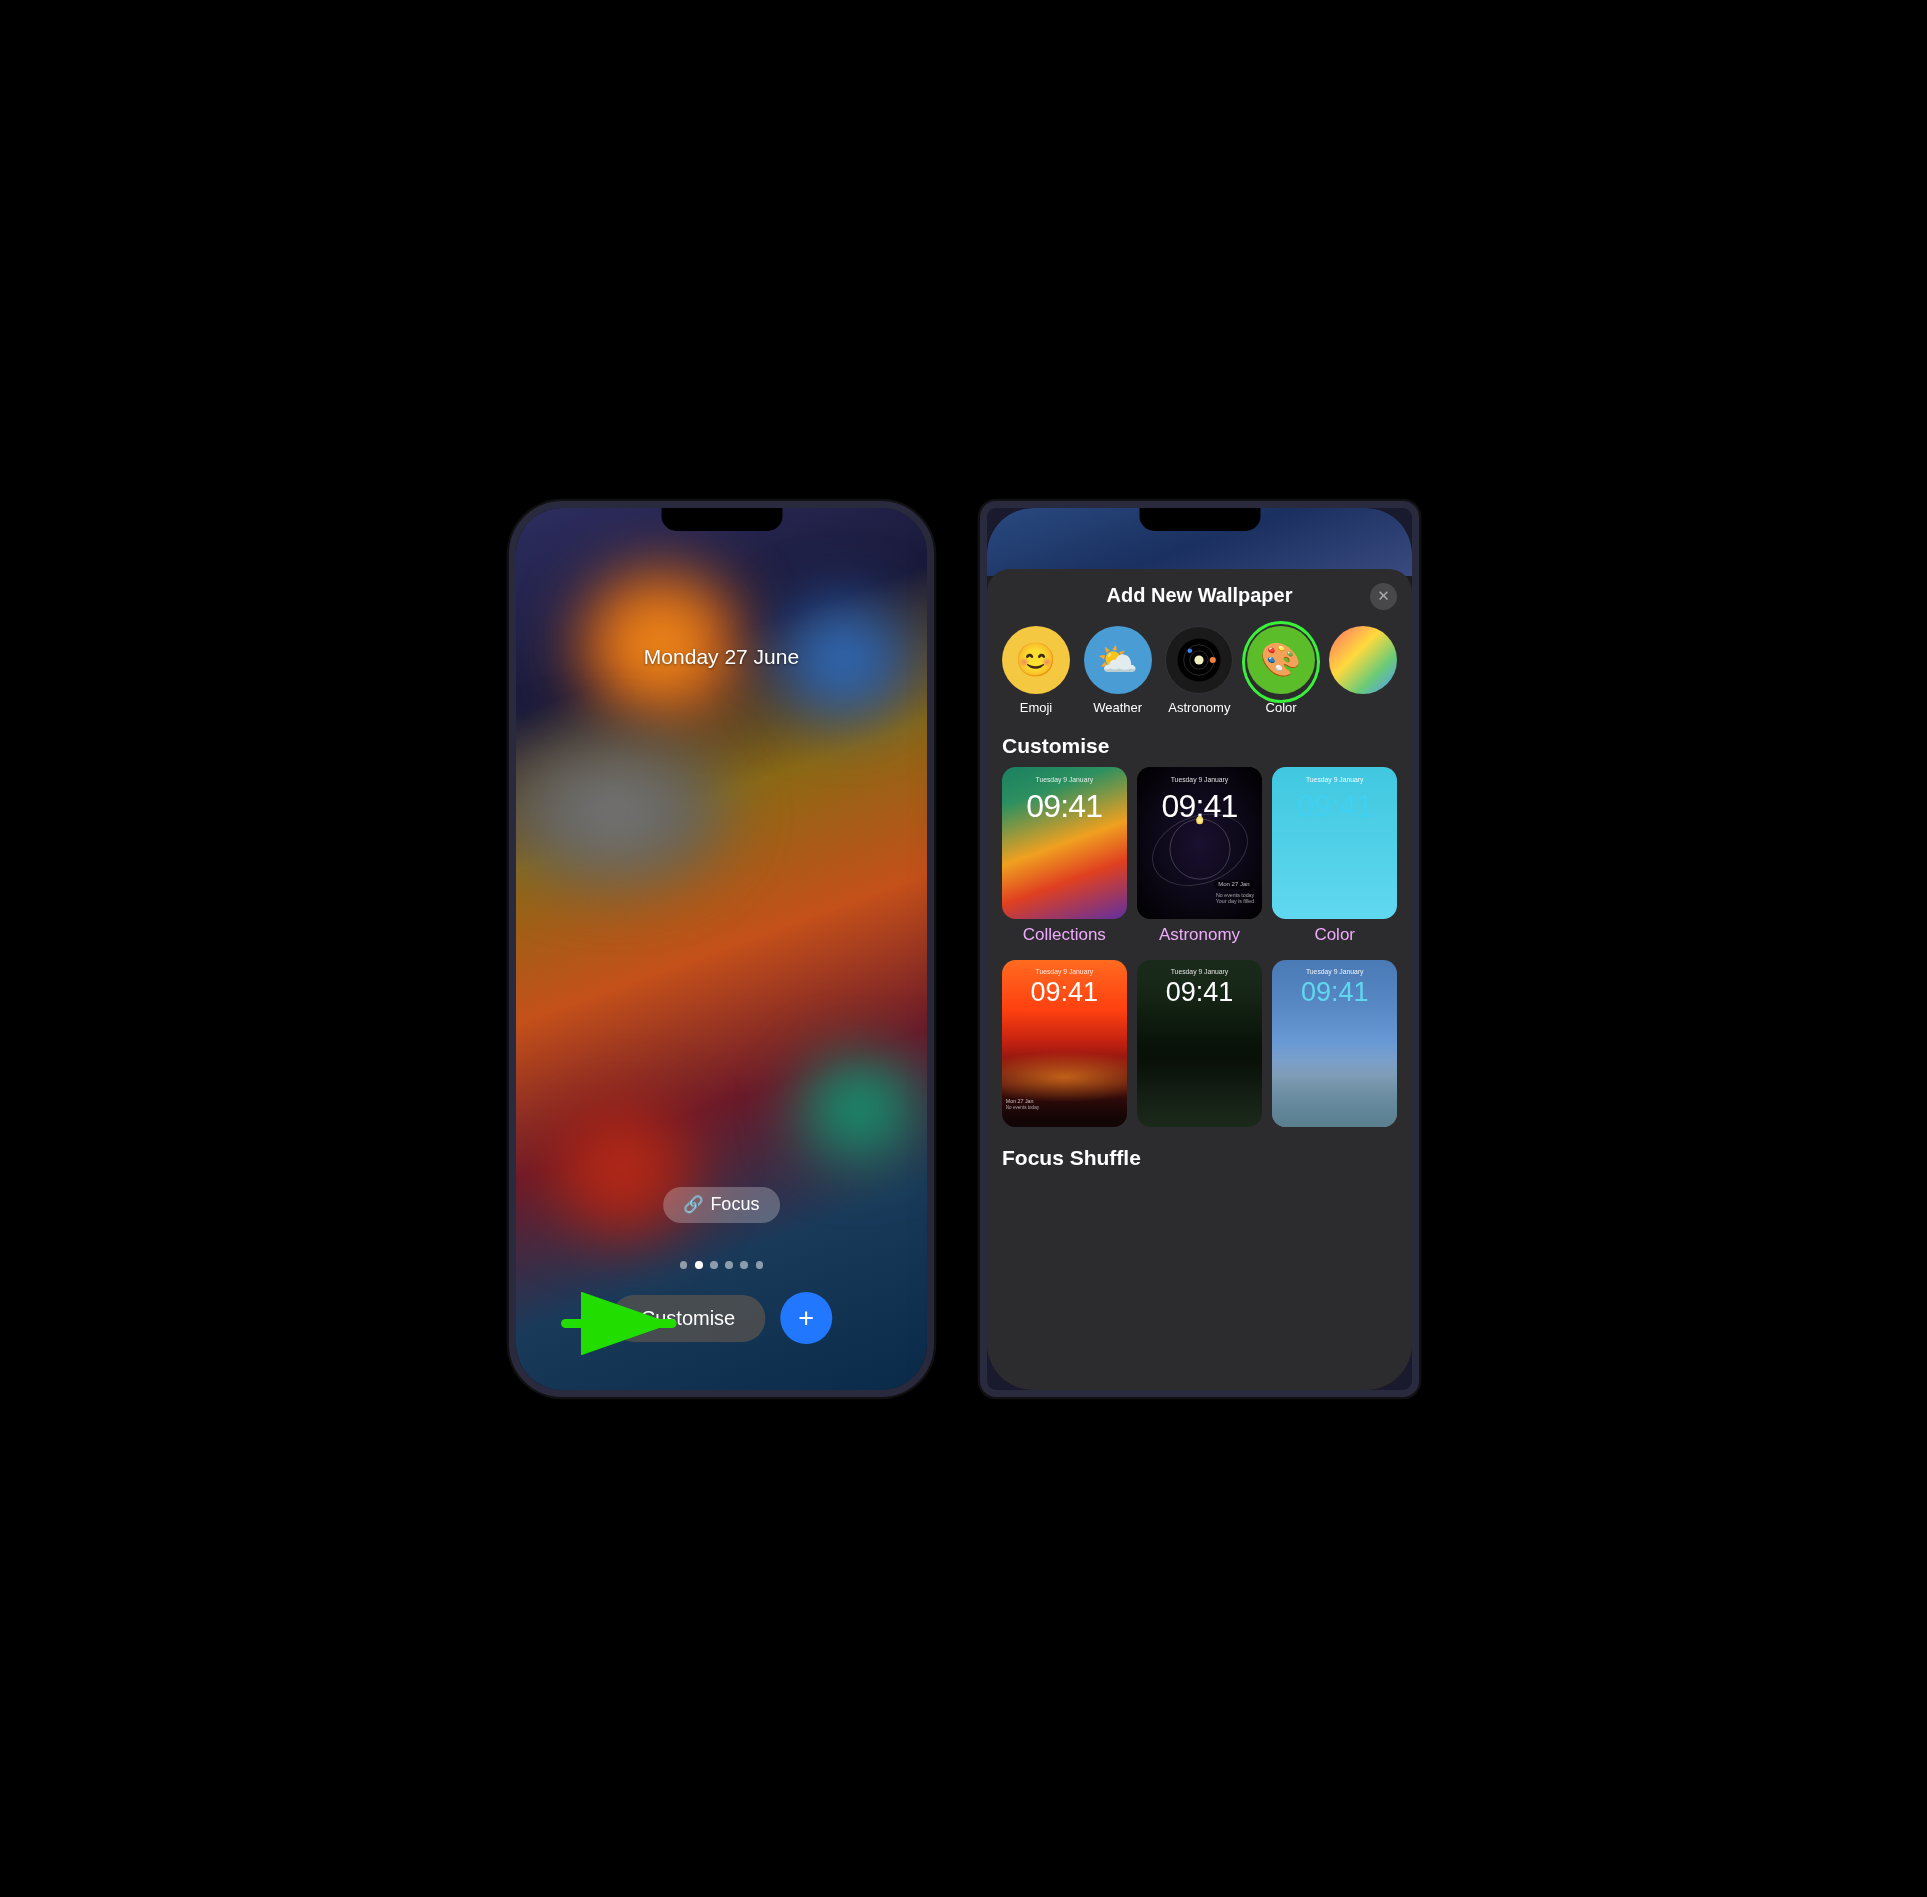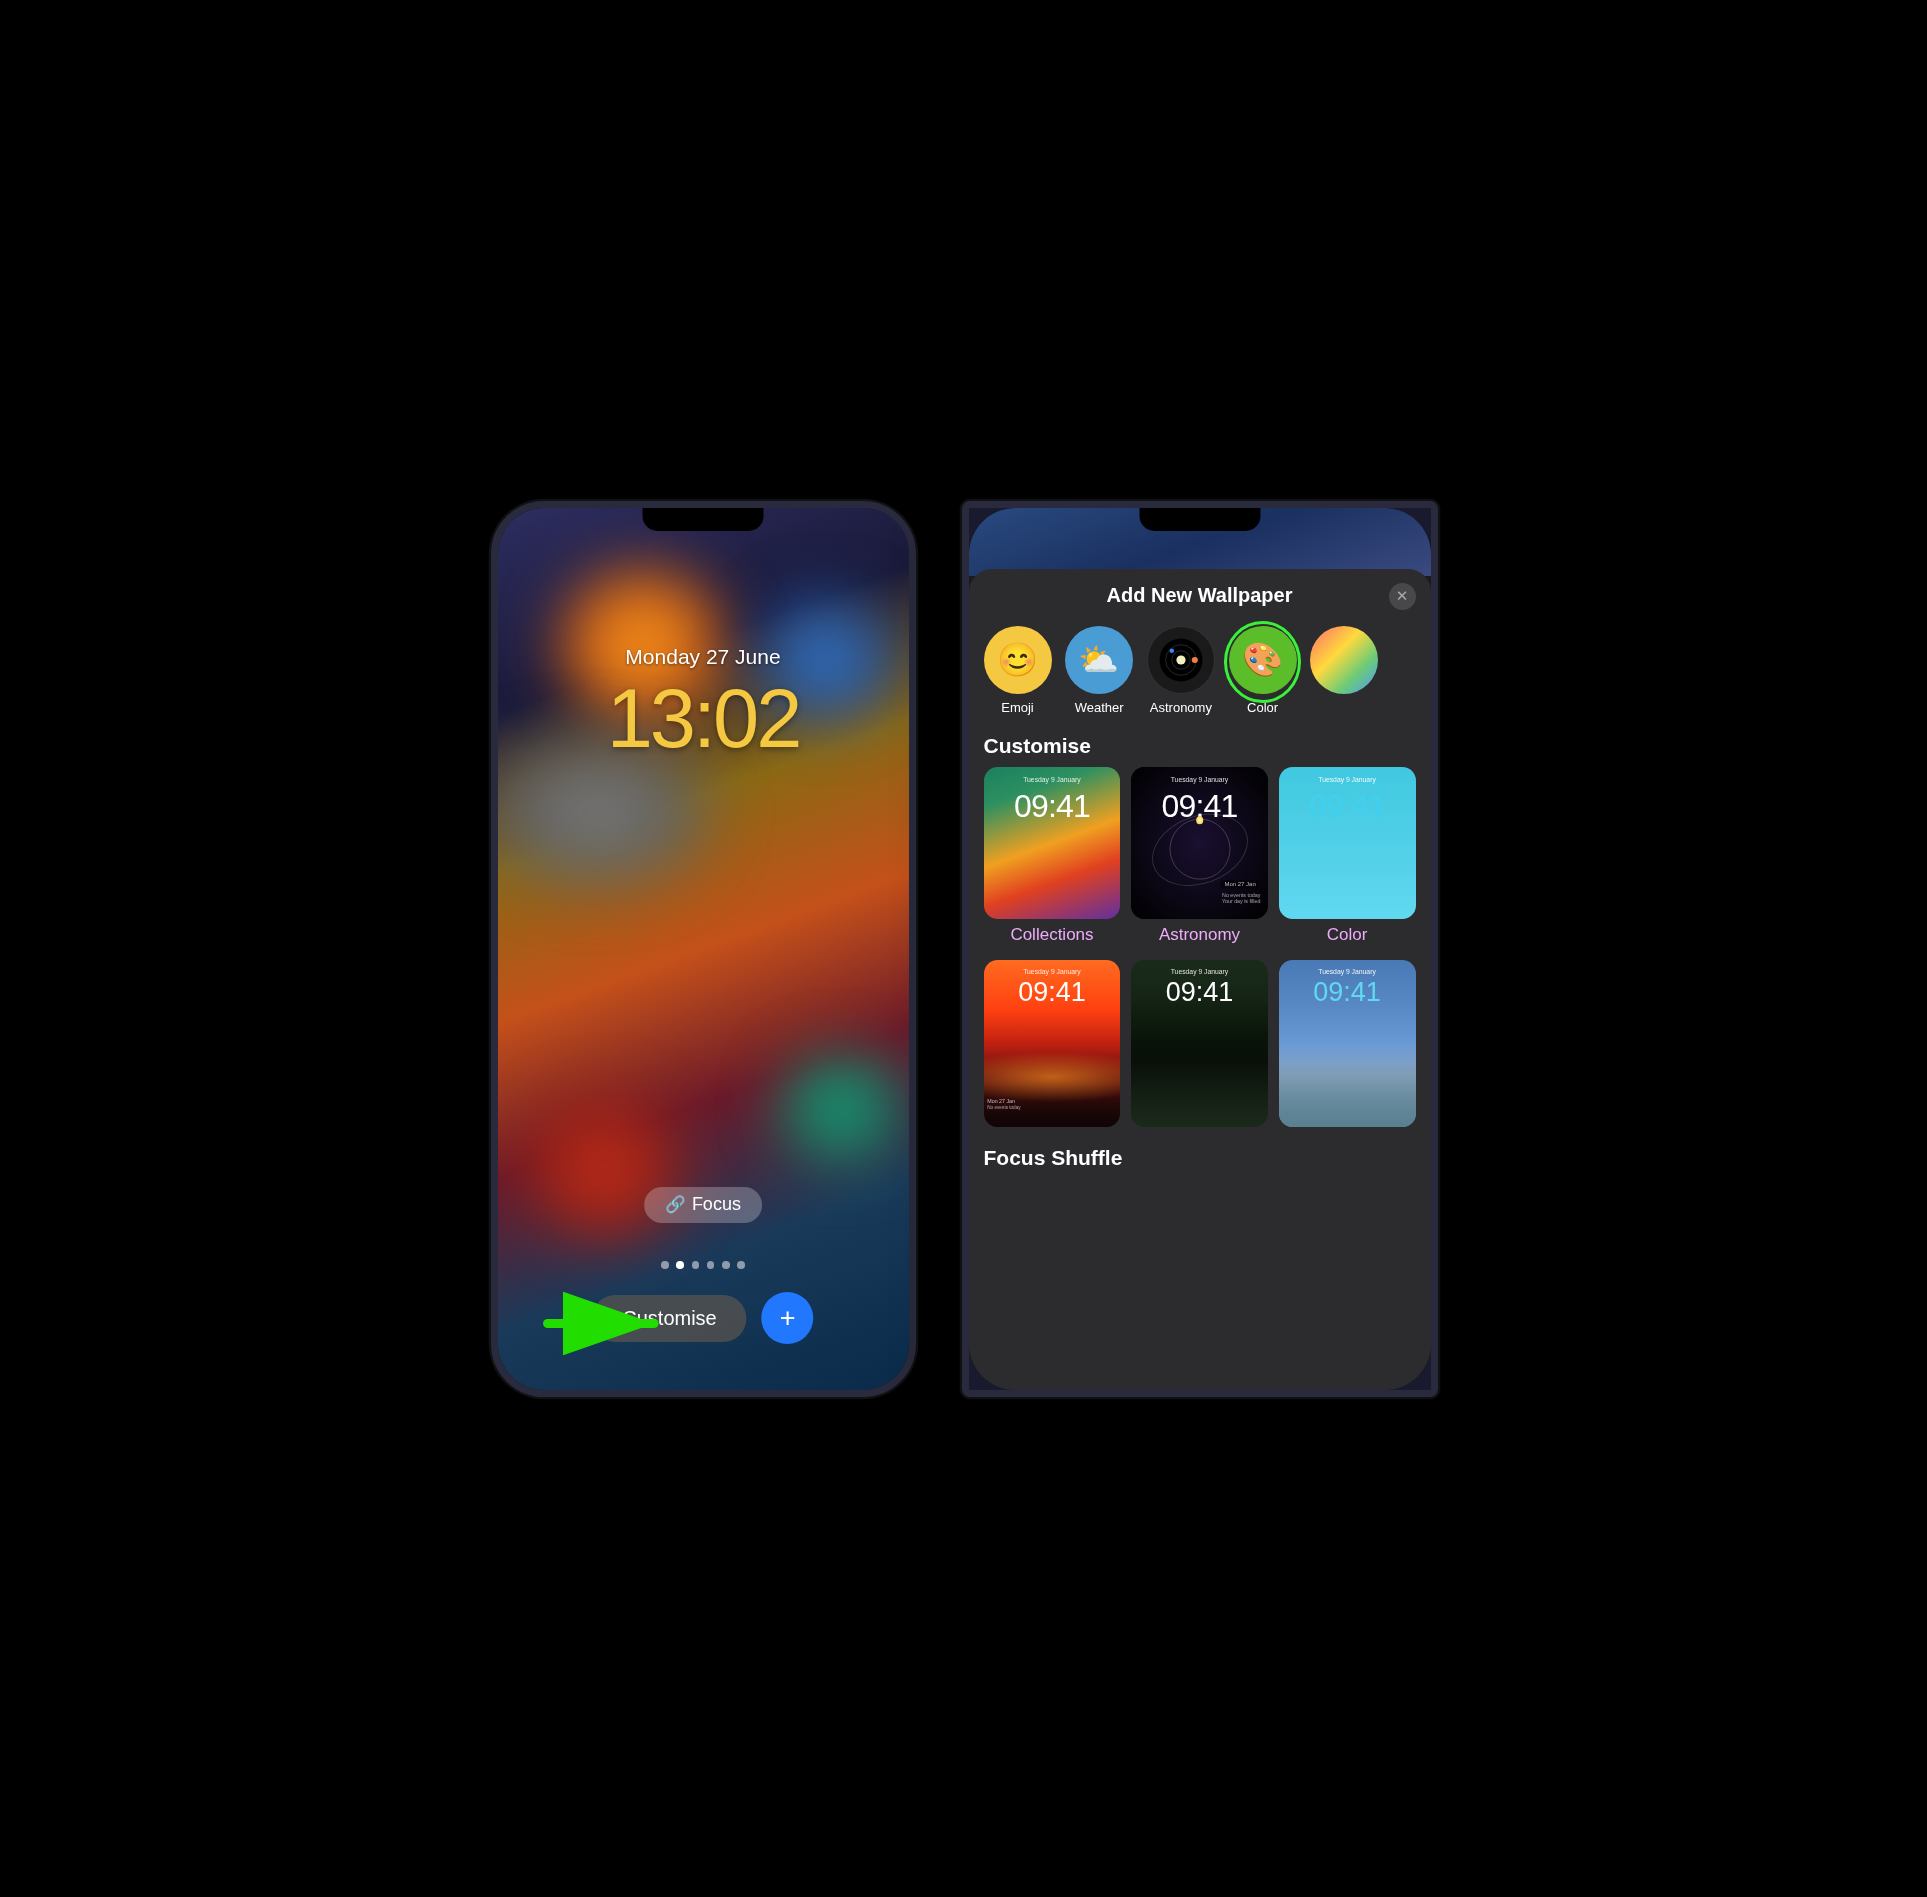--- a/index.html
+++ b/index.html
@@ -208,24 +208,24 @@
       left: -10px;
       top: 258px;
       width: 4.6px;
       height: 61px;
       background: #2a2a3e;
       border-radius: 2.3px;
     }
 
     
     .phone-right {
-      width: 476px;
+      width: 439px;
       height: 896px;
       background: #1a1a2e;
-      border-radius: 8px;
+      border-radius: 16px;
       position: relative;
       border: 7.6px solid #2a2a3e;
       box-shadow: 0 0 0 2.3px #111, 0 23px 61px rgba(0,0,0,0.8);
       overflow: hidden;
       display: flex;
       flex-direction: column;
     }
     .phone-right-inner {
       flex: 1;
       position: relative;
@@ -434,21 +434,20 @@
     <div class="phone-left-inner">
       <div class="wallpaper-bg"></div>
       <div class="wallpaper-blobs">
         <div class="blob blob-orange"></div>
         <div class="blob blob-blue"></div>
         <div class="blob blob-red"></div>
         <div class="blob blob-teal"></div>
         <div class="blob blob-gray"></div>
       </div>
       <div class="lock-date">Monday 27 June</div>
-      <div class="lock-time">13:02</div>
       <div class="focus-pill">
         <span class="focus-icon">🔗</span>
         <span>Focus</span>
       </div>
       <div class="page-dots">
         <div class="dot"></div>
         <div class="dot active"></div>
         <div class="dot"></div>
         <div class="dot"></div>
         <div class="dot"></div>

